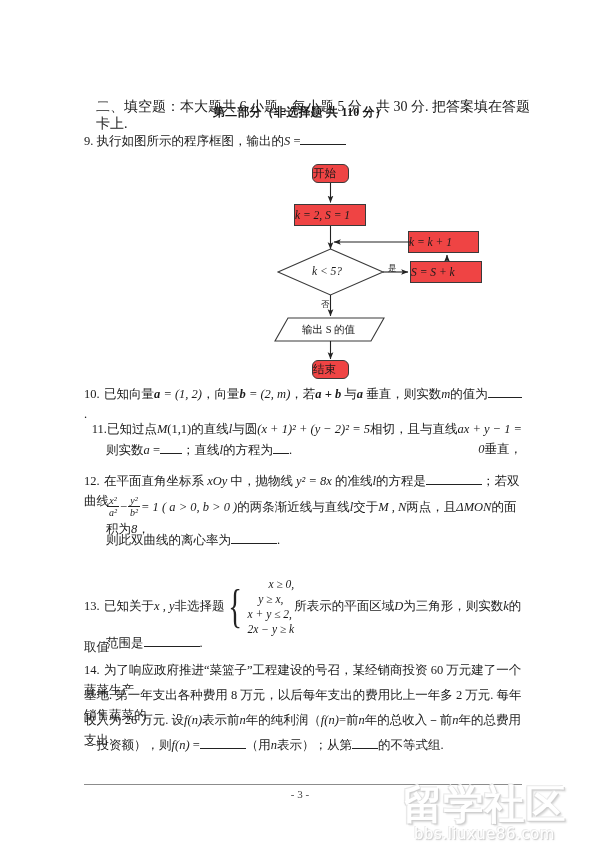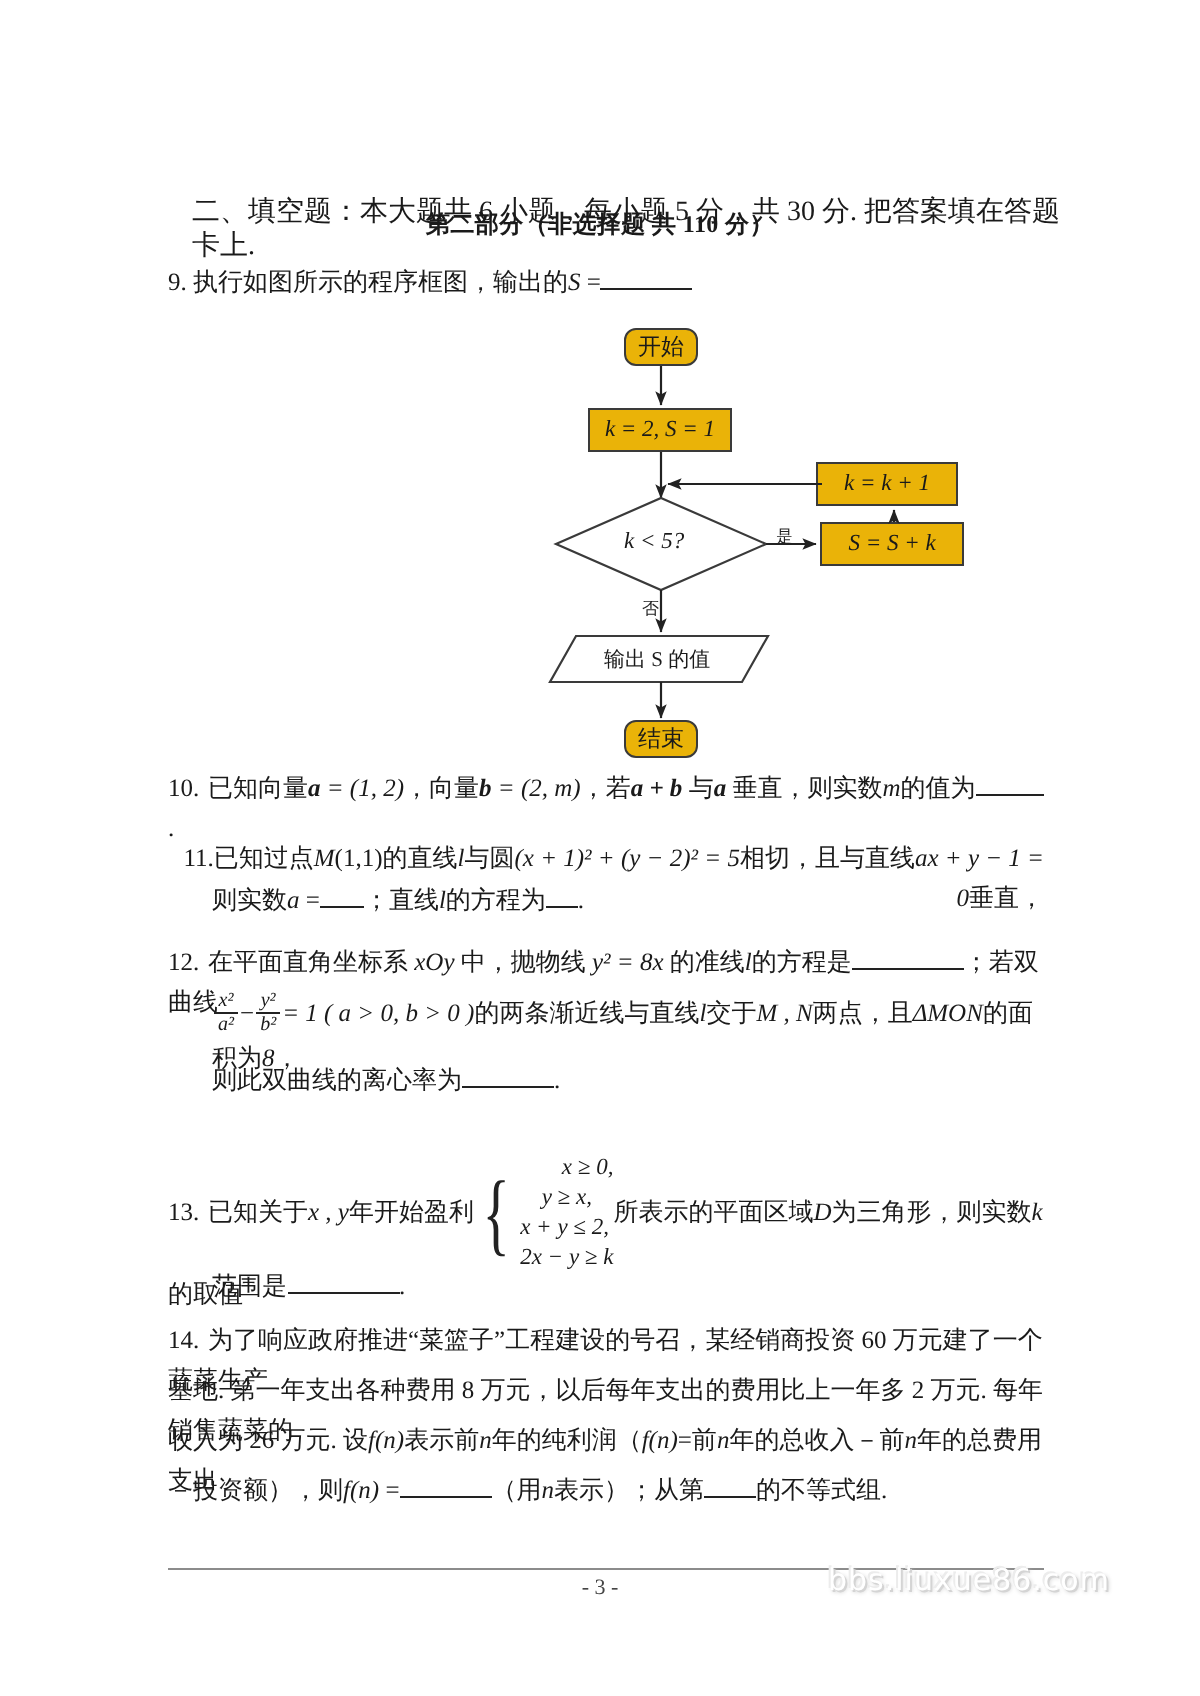--- a/index.html
+++ b/index.html
@@ -90,24 +90,23 @@
     line-height: 15px;
     padding-left: 1px;
   }
   .sys-rows div { white-space: nowrap; }
 
   
   .fc { position: absolute; left: 0; top: 0; width: 600px; height: 848px; pointer-events: none; }
   .node {
     position: absolute;
     border: 1px solid #3a3a3a;
-    background: #eab308;
+    background: #ef4444;
     display: flex;
     align-items: center;
-    justify-content: center;
     font-size: 11.5px;
     box-sizing: border-box;
     white-space: nowrap;
   }
   .node.round { border-radius: 6px; }
   .fc-label {
     position: absolute;
     font-size: 8.5px;
     color: #222;
   }
@@ -262,21 +261,21 @@
     </span><span>−</span><span class="frac">
       <span class="nu" style="font-style:italic;">y²</span>
       <span class="de" style="font-style:italic;">b²</span>
     </span><span style="font-style:italic;">= 1 ( a &gt; 0, b &gt; 0 )</span><span>的两条渐近线与直线</span><i class="v">l</i><span>交于</span><i class="v">M , N</i><span>两点，且</span><span style="font-style:italic;">ΔMON</span><span>的面积为</span><span style="font-style:italic;">8</span><span>，</span>
   </div>
   <div class="indent" style="top:530px;">
     <span>则此双曲线的离心率为</span><span class="blank-l"></span><span>.</span>
   </div>
 
   <div class="q" style="top:577px;">
-    <span class="num" style="width:20px;">13.</span><span>已知关于</span><i class="v">x , y</i><span>年开始盈利</span><span class="sys-wrap">
+    <span class="num" style="width:20px;">13.</span><span>已知关于</span><i class="v">x , y</i><span>非选择题</span><span class="sys-wrap">
         <span class="brace">{</span>
         <span class="sys-rows">
           <div style="font-style:italic; text-align:right;">x ≥ 0,</div>
           <div style="font-style:italic; text-align:center;">y ≥ x,</div>
           <div style="font-style:italic;">x + y ≤ 2,</div>
           <div style="font-style:italic;">2x − y ≥ k</div>
         </span>
       </span><span>所表示的平面区域</span><i class="v">D</i><span>为三角形，则实数</span><i class="v">k</i><span>的取值</span>
   </div>
   <div class="indent" style="top:633px;">
@@ -294,16 +293,17 @@
   </div>
   <div class="q" style="left:84px; top:735px;">
     <span>－投资额），则</span><span style="font-style:italic;">f(n)</span>
     <span>=</span><span class="blank-l"></span><span>（用</span><i class="v">n</i><span>表示）；从第</span><span class="blank-m" style="width:26px;"></span><span>的不等式组.</span>
   </div>
 
   <div class="footer-rule"></div>
   <div class="page-no">- 3 -</div>
 
   <div class="watermark">
+    <div class="wm-main">留学社区</div>
     <div class="wm-sub">bbs.liuxue86.com</div>
   </div>
 
 </div>
 
 </body></html>

